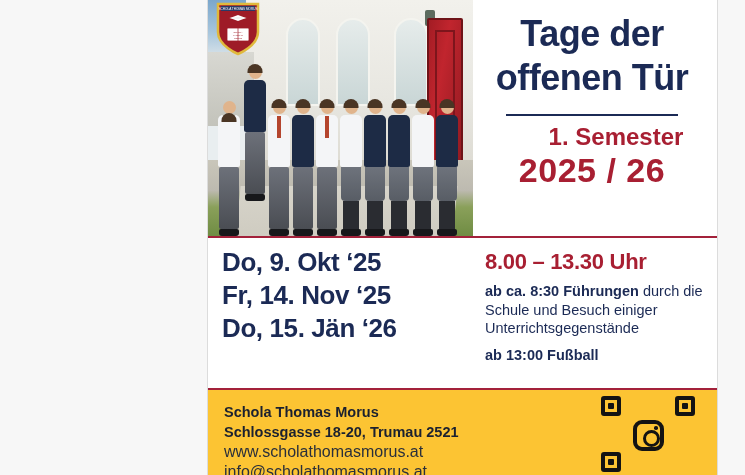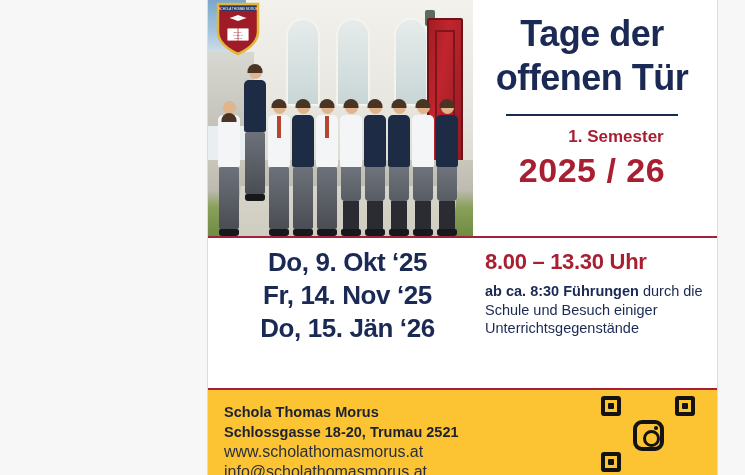--- a/index.html
+++ b/index.html
@@ -73,29 +73,29 @@
 
   .title-col {
     flex:1; position:relative; padding:12px 14px 0 8px;
     display:flex; flex-direction:column; align-items:center; justify-content:flex-start;
   }
   .title-line {
     color:#1b2a55; font-weight:bold; font-size:36px; line-height:44px;
     letter-spacing:-0.5px; white-space:nowrap;
   }
   .title-rule { width:172px; height:2px; background:#1b2a55; margin:14px 0 10px; }
-  .semester { color:#a81f32; font-weight:bold; font-size:17px; line-height:22px;margin-left:48px; }
+  .semester { color:#a81f32; font-weight:bold; font-size:24px; line-height:22px;margin-left:48px; }
   .year { color:#a81f32; font-weight:bold; font-size:34px; line-height:40px; margin-top:2px; letter-spacing:0.5px; }
 
   .rule-red { height:2px; background:#a3213a; margin:0; }
 
   
   .mid { display:flex; height:150px; background:#fff; padding-top:8px; }
   .dates { width:265px; padding-left:14px; }
-  .date-line { color:#1b2a55; font-weight:bold; font-size:26px; line-height:33px; letter-spacing:-0.4px;text-align:center; }
+  .date-line { color:#1b2a55; font-weight:bold; font-size:26px; line-height:33px; letter-spacing:-0.4px; }
   .date-sub { color:#3d4a6b; font-weight:normal; font-size:16px; line-height:24px; padding-left:22px; }
 
   .info { flex:1; padding-left:12px; padding-top:2px; }
   .info-hours { color:#a81f32; font-weight:bold; font-size:22px; line-height:28px; letter-spacing:-0.3px; }
   .info-p { color:#1b2a55; font-size:14.5px; line-height:18.5px; margin-top:6px; }
   .info-p b { font-weight:bold; }
   .info-ball { color:#1b2a55; font-size:14.5px; line-height:18px; font-weight:bold; margin-top:8px; }
 
   
   .footer { position:relative; background:#fcc433; height:85px; padding:12px 0 0 16px; }
@@ -247,20 +247,21 @@
 
       <div class="dates">
         <div class="date-line">Do, 9. Okt ‘25</div>
         <div class="date-line">Fr, 14. Nov ‘25</div>
         <div class="date-line">Do, 15. Jän ‘26</div>
       </div>
 
       <div class="info">
         <div class="info-hours">8.00 – 13.30 Uhr</div>
         <div class="info-p"><b>ab ca. 8:30 Führungen</b><span> durch die Schule und Besuch einiger Unterrichtsgegenstände</span></div>
+        <div class="info-ball">ab 13:00 Fußball</div>
       </div>
     </div>
 
     <div class="rule-red"></div>
 
     <div class="footer">
       <div class="f-strong">Schola Thomas Morus</div>
       <div class="f-strong">Schlossgasse 18-20, Trumau 2521</div>
       <div class="f-plain">www.scholathomasmorus.at</div>
       <div class="f-plain">info@scholathomasmorus.at</div>

